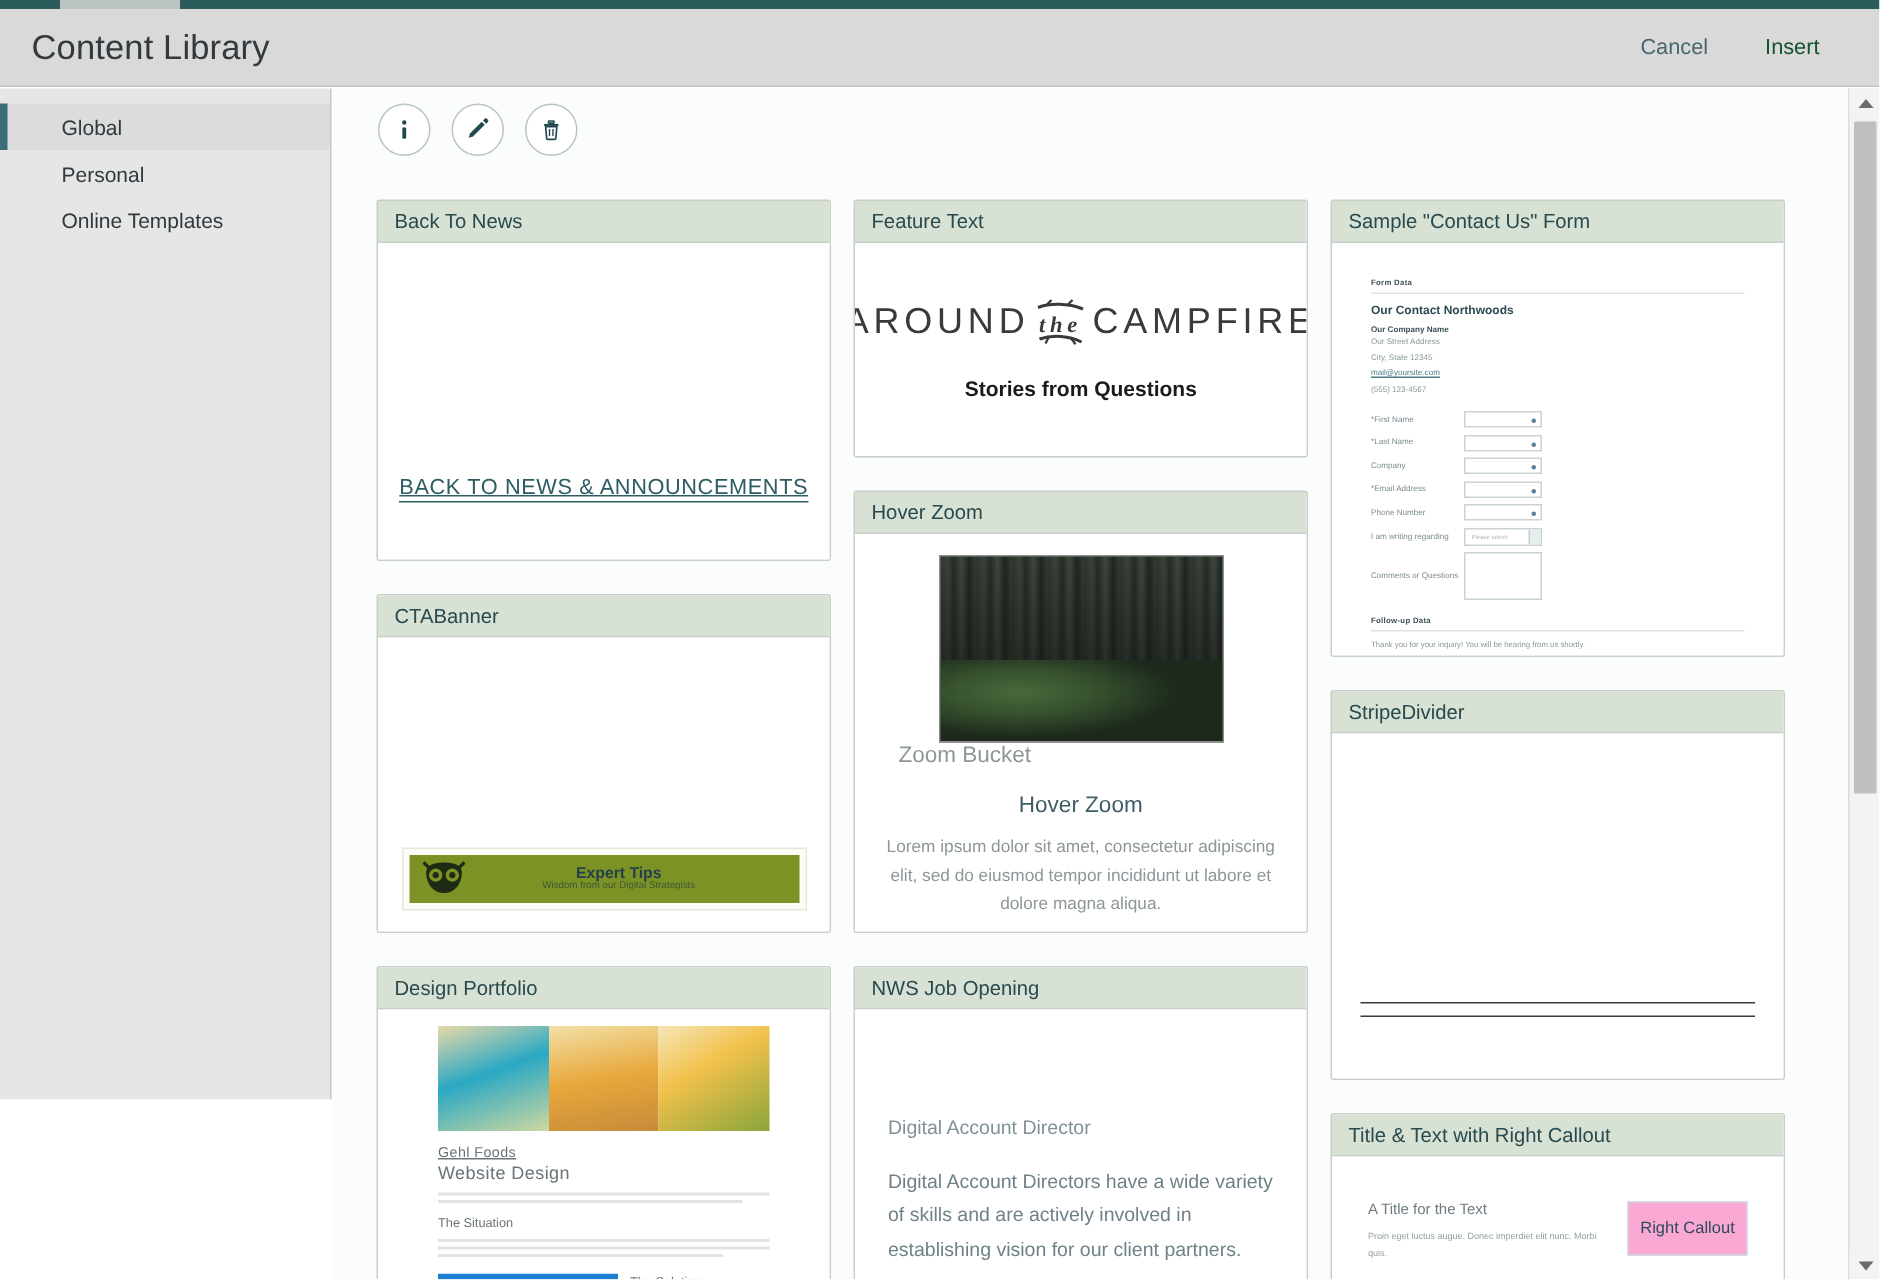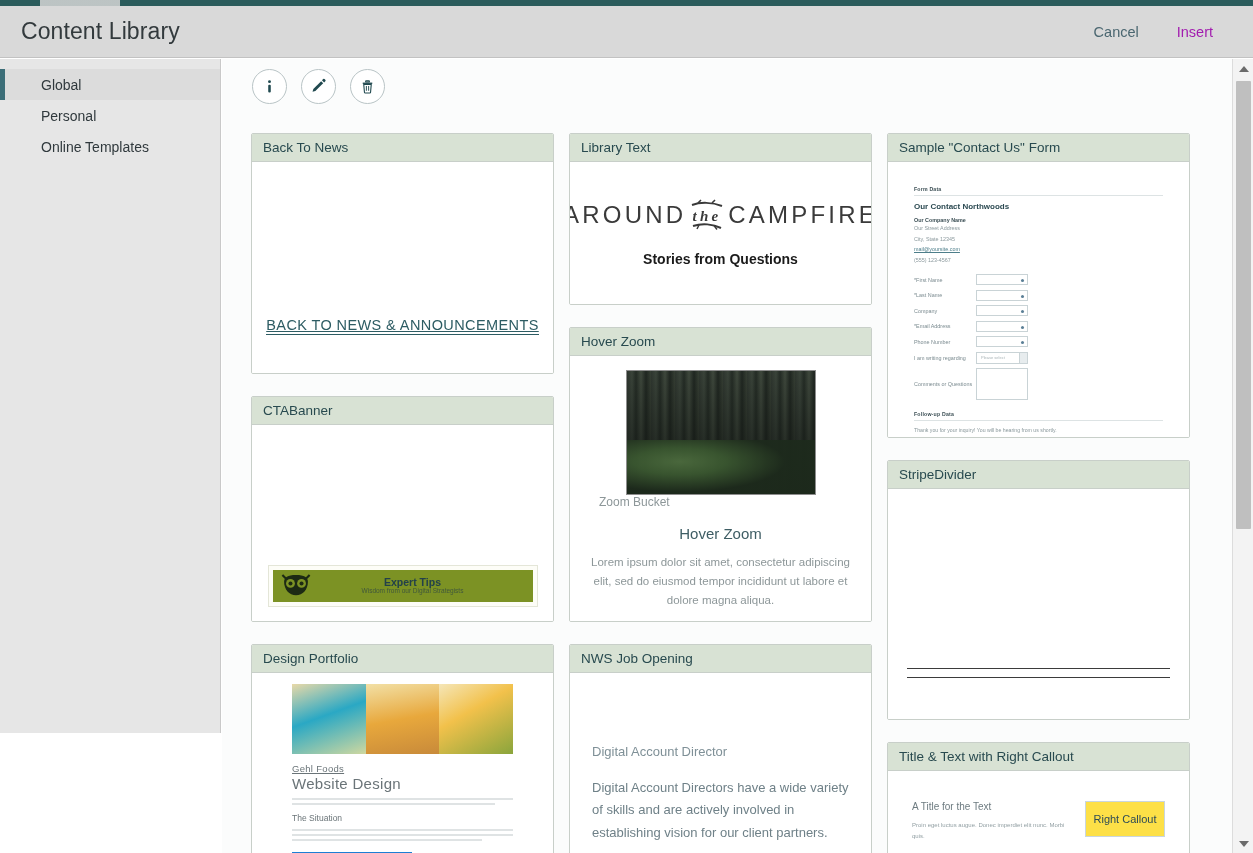--- a/index.html
+++ b/index.html
@@ -55,21 +55,21 @@
     margin-right: 38px;
   }
   .hdr-btn {
     font-size: 14.5px;
     color: #4a6670;
     background: none; border: none;
     cursor: pointer;
     padding: 4px 2px;
     font-family: "Liberation Sans", sans-serif;
   }
-  .hdr-btn.disabled { color: #a21caf; cursor: default; }
+  .hdr-btn.disabled { color: #14532d; cursor: default; }
 
   
   .sidebar {
     position: absolute; top: 59px; left: 0;
     width: 221px; height: 674px;
     background: #e6e6e6;
     border-right: 1px solid #c9c9c9;
   }
   .side-item {
     position: relative;
@@ -162,21 +162,21 @@
   .owl { width: 34px; height: 26px; margin-left: 6px; }
   .cta-txt { flex: 1; text-align: center; line-height: 1.05; margin-left: -20px; }
   .cta-t1 { font-size: 10.5px; font-weight: bold; color: #23414a; }
   .cta-t2 { font-size: 6.5px; color: #41583b; }
 
   
   .dp-body { height: 190px; padding: 11px 40px 0 40px; }
   .food-strip { width: 100%; height: 70px; display: flex; }
   .food-strip > div { flex: 1; }
   .dp-h1 { font-size: 9.5px; color: #6a7478; margin-top: 9px; letter-spacing:.3px;text-decoration:underline;}
-  .dp-h2 { font-size: 15px; color: #6a7478; margin-top: 1px; letter-spacing:.3px;}
+  .dp-h2 { font-size: 12px; color: #6a7478; margin-top: 1px; letter-spacing:.3px;}
   .dp-p { margin-top: 6px; }
   .dp-line { height: 2px; background: #dfe3e4; margin-bottom: 3px; }
   .dp-sec { font-size: 8.5px; color: #6a7478; margin-top: 8px; }
   .dp-lower { display: flex; gap: 8px; margin-top: 11px; }
   .dp-thumb { width: 120px; height: 60px; position: relative; overflow: hidden; background:#fff;}
   .dp-right { flex: 1; }
   .dp-right-h { font-size: 8.5px; color: #6a7478; }
 
   
   .ft-body { height: 142px; display: flex; flex-direction: column; align-items: center; justify-content: center; }
@@ -198,21 +198,21 @@
         #2f372f 0px, #3d473c 5px, #232b24 9px, #434d40 14px, #1e251f 19px, #394236 24px),
       #2b332b;
     position: relative; overflow: hidden;
   }
   .hz-img::after {
     content: "";
     position: absolute; left: 0; bottom: 0; width: 100%; height: 44%;
     background: radial-gradient(ellipse 70% 70% at 28% 40%, #4c6b3e 0%, #3a5730 35%, #1d2a1c 80%);
     opacity: .95;
   }
-  .hz-cap { font-size: 12px; color: #8d9799; align-self: flex-start; margin-left: 29px; }
+  .hz-cap { font-size: 15px; color: #8d9799; align-self: flex-start; margin-left: 29px; }
   .hz-h { font-size: 15px; color: #3e5d64; margin-top: 16px; }
   .hz-p { font-size: 11.5px; color: #8d9799; text-align: center; line-height: 1.65; margin-top: 11px; padding: 0 20px; }
 
   
   .nws-body { height: 205px; padding: 16px 22px 0 22px; }
   .nws-h { font-size: 13px; color: #7f9097; margin-top: 55px; }
   .nws-p { font-size: 13px; color: #6f8188; line-height: 1.72; margin-top: 18px; }
 
   
   .cf-body { height: 275px; padding: 24px 26px 0 26px; font-size: 5px; color: #7b8b90; }
@@ -240,21 +240,21 @@
   .sd-body { height: 230px; position: relative; }
   .sd-lines { position: absolute; left: 19px; right: 19px; bottom: 33px; }
   .sd-line { height: 1px; background: #3b3b3b; margin-bottom: 8px; }
 
   
   .tt-body { height: 106px; padding: 30px 24px 0 24px; display:flex; gap: 12px;}
   .tt-left { flex: 1; }
   .tt-h { font-size: 10px; color: #6d7b80; }
   .tt-p { margin-top: 8px; font-size: 6px; color: #93a0a4; line-height: 1.9; }
   .tt-callout {
-    width: 80px; height: 36px; border: 1px solid #c9d6de; background: #fde047;
+    width: 80px; height: 36px; border: 1px solid #c9d6de; background: #f9a8d4;
     display:flex; align-items:center; justify-content:center;
     font-size: 11px; color: #2d4b57;
   }
 
   
   .scrollbar {
     position: absolute; top: 59px; right: 0;
     width: 21px; height: 794px;
     background: #f3f3f3;
     border-left: 1px solid #dcdcdc;
@@ -403,21 +403,21 @@
               </div>
             </div>
           </div>
         </div>
 
       </div>
 
       <div class="col">
 
         <div class="card">
-          <div class="card-head">Library Text</div>
+          <div class="card-head">Feature Text</div>
           <div class="card-body ft-body">
             <div class="ft-logo">
               <span>AROUND</span>
               <span class="ft-mark">
                 <svg width="34" height="32" viewBox="0 0 34 32">
                   <path d="M2 6 C10 3, 22 3, 32 7" stroke="#3a3a3a" stroke-width="2" fill="none"></path>
                   <path d="M8 4 L11 1 M22 4 L25 1" stroke="#3a3a3a" stroke-width="1.6" fill="none"></path>
                   <text x="17" y="22" font-family="Liberation Serif, serif" font-size="15" font-style="italic" font-weight="bold" fill="#3a3a3a" text-anchor="middle">the</text>
                   <path d="M3 27 C12 24, 23 25, 31 29" stroke="#3a3a3a" stroke-width="2" fill="none"></path>
                   <path d="M9 26 L7 30 M24 26.5 L27 30.5" stroke="#3a3a3a" stroke-width="1.5" fill="none"></path>

